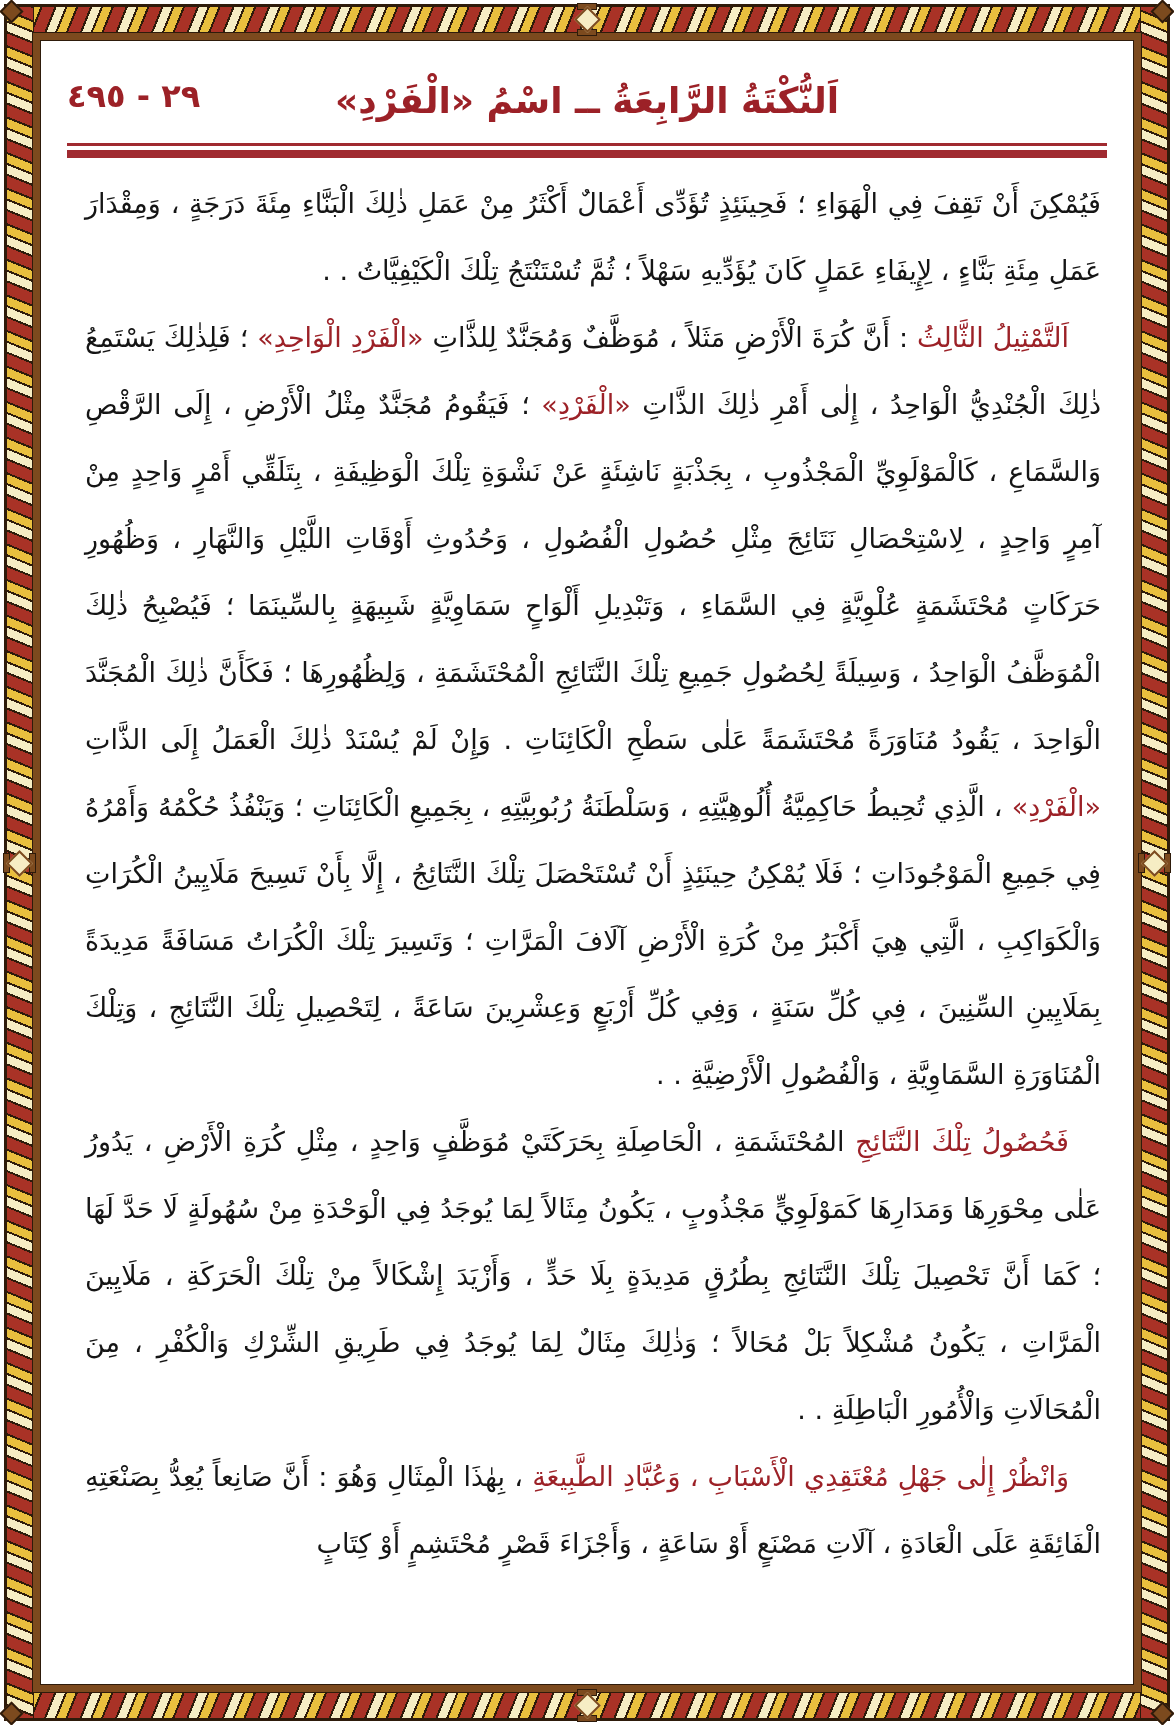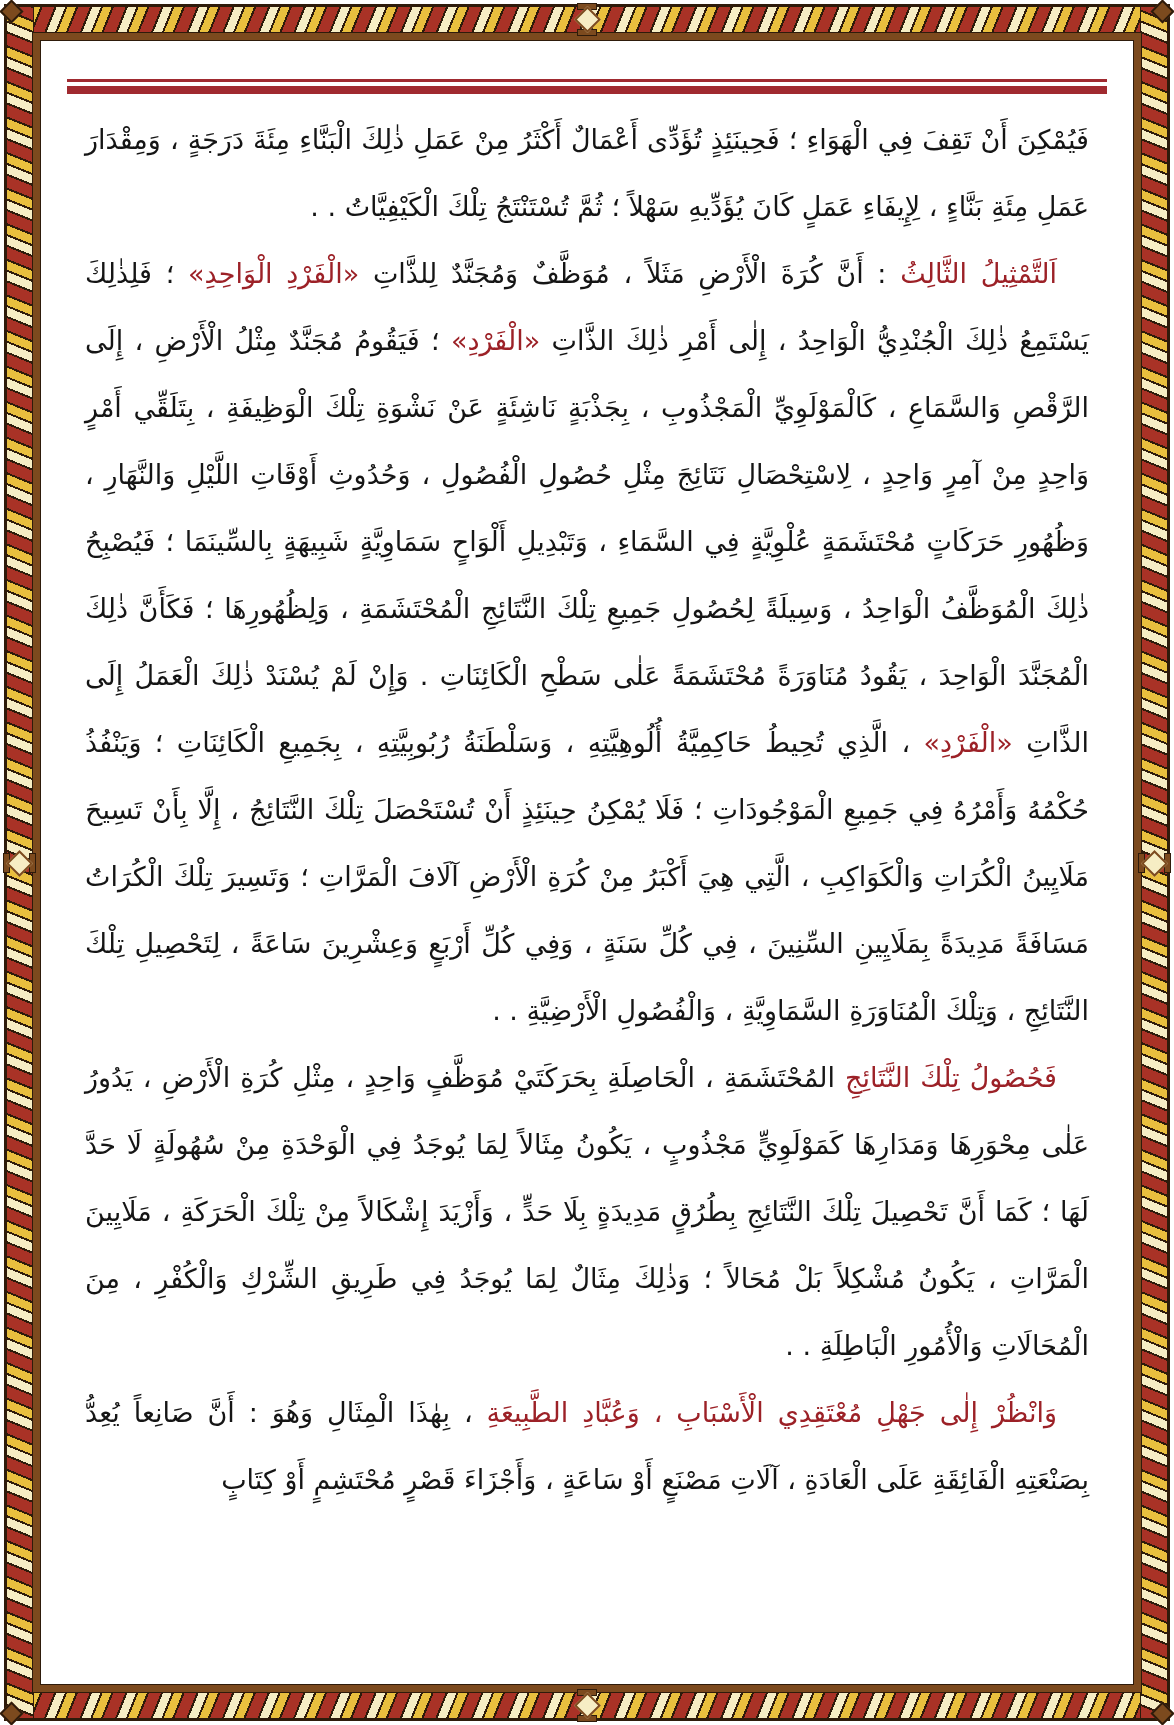--- a/index.html
+++ b/index.html
@@ -108,21 +108,21 @@
     font-size:36px;
     line-height:64px;
     white-space:nowrap;
   }
   .rules{margin:10px 2px 0 2px;}
   .rule-thin{height:3px;background:var(--rule-red);}
   .rule-gap{height:4px;}
   .rule-thick{height:8px;background:var(--rule-red);}
 
   .body-text{
-    margin:12px 20px 0 20px;
+    margin:12px 8px 0 20px;
     color:var(--text-black);
     font-size:27px;
     line-height:67px;
     text-align:justify;
   }
   .body-text p{margin:0;padding:0;}
   .body-text p.indent{text-indent:32px;}
   .body-text .red{color:var(--accent-red);font-weight:normal;}
 </style>
 </head>
@@ -149,20 +149,24 @@
   <div class="tab tab-h tab-b2"></div>
   <div class="mid-diamond mid-bottom"></div>
   <div class="tab tab-v tab-l1"></div>
   <div class="tab tab-v tab-l2"></div>
   <div class="mid-diamond mid-left"></div>
   <div class="tab tab-v tab-r1"></div>
   <div class="tab tab-v tab-r2"></div>
   <div class="mid-diamond mid-right"></div>
 
   <div class="content">
+    <div class="header">
+      <div class="page-num">٢٩ - ٤٩٥</div>
+      <div class="page-title">اَلنُّكْتَةُ الرَّابِعَةُ ــ اسْمُ «الْفَرْدِ»</div>
+    </div>
     <div class="rules">
       <div class="rule-thin"></div>
       <div class="rule-gap"></div>
       <div class="rule-thick"></div>
     </div>
     <div class="body-text">
         <p class=""><span>فَيُمْكِنَ أَنْ تَقِفَ فِي الْهَوَاءِ ؛ فَحِينَئِذٍ تُؤَدِّى أَعْمَالٌ أَكْثَرُ مِنْ عَمَلِ ذٰلِكَ الْبَنَّاءِ مِئَةَ دَرَجَةٍ ، وَمِقْدَارَ عَمَلِ مِئَةِ بَنَّاءٍ ، لِإِيفَاءِ عَمَلٍ كَانَ يُؤَدِّيهِ سَهْلاً ؛ ثُمَّ تُسْتَنْتَجُ تِلْكَ الْكَيْفِيَّاتُ . .</span></p>
         <p class="indent"><span class="red">اَلتَّمْثِيلُ الثَّالِثُ</span><span> : أَنَّ كُرَةَ الْأَرْضِ مَثَلاً ، مُوَظَّفٌ وَمُجَنَّدٌ لِلذَّاتِ </span><span class="red">«الْفَرْدِ الْوَاحِدِ»</span><span> ؛ فَلِذٰلِكَ يَسْتَمِعُ ذٰلِكَ الْجُنْدِيُّ الْوَاحِدُ ، إِلٰى أَمْرِ ذٰلِكَ الذَّاتِ </span><span class="red">«الْفَرْدِ»</span><span> ؛ فَيَقُومُ مُجَنَّدٌ مِثْلُ الْأَرْضِ ، إِلَى الرَّقْصِ وَالسَّمَاعِ ، كَالْمَوْلَوِيِّ الْمَجْذُوبِ ، بِجَذْبَةٍ نَاشِئَةٍ عَنْ نَشْوَةِ تِلْكَ الْوَظِيفَةِ ، بِتَلَقِّي أَمْرٍ وَاحِدٍ مِنْ آمِرٍ وَاحِدٍ ، لِاسْتِحْصَالِ نَتَائِجَ مِثْلِ حُصُولِ الْفُصُولِ ، وَحُدُوثِ أَوْقَاتِ اللَّيْلِ وَالنَّهَارِ ، وَظُهُورِ حَرَكَاتٍ مُحْتَشَمَةٍ عُلْوِيَّةٍ فِي السَّمَاءِ ، وَتَبْدِيلِ أَلْوَاحٍ سَمَاوِيَّةٍ شَبِيهَةٍ بِالسِّينَمَا ؛ فَيُصْبِحُ ذٰلِكَ الْمُوَظَّفُ الْوَاحِدُ ، وَسِيلَةً لِحُصُولِ جَمِيعِ تِلْكَ النَّتَائِجِ الْمُحْتَشَمَةِ ، وَلِظُهُورِهَا ؛ فَكَأَنَّ ذٰلِكَ الْمُجَنَّدَ الْوَاحِدَ ، يَقُودُ مُنَاوَرَةً مُحْتَشَمَةً عَلٰى سَطْحِ الْكَائِنَاتِ . وَإِنْ لَمْ يُسْنَدْ ذٰلِكَ الْعَمَلُ إِلَى الذَّاتِ </span><span class="red">«الْفَرْدِ»</span><span> ، الَّذِي تُحِيطُ حَاكِمِيَّةُ أُلُوهِيَّتِهِ ، وَسَلْطَنَةُ رُبُوبِيَّتِهِ ، بِجَمِيعِ الْكَائِنَاتِ ؛ وَيَنْفُذُ حُكْمُهُ وَأَمْرُهُ فِي جَمِيعِ الْمَوْجُودَاتِ ؛ فَلَا يُمْكِنُ حِينَئِذٍ أَنْ تُسْتَحْصَلَ تِلْكَ النَّتَائِجُ ، إِلَّا بِأَنْ تَسِيحَ مَلَايِينُ الْكُرَاتِ وَالْكَوَاكِبِ ، الَّتِي هِيَ أَكْبَرُ مِنْ كُرَةِ الْأَرْضِ آلَافَ الْمَرَّاتِ ؛ وَتَسِيرَ تِلْكَ الْكُرَاتُ مَسَافَةً مَدِيدَةً بِمَلَايِينِ السِّنِينَ ، فِي كُلِّ سَنَةٍ ، وَفِي كُلِّ أَرْبَعٍ وَعِشْرِينَ سَاعَةً ، لِتَحْصِيلِ تِلْكَ النَّتَائِجِ ، وَتِلْكَ الْمُنَاوَرَةِ السَّمَاوِيَّةِ ، وَالْفُصُولِ الْأَرْضِيَّةِ . .</span></p>
         <p class="indent"><span class="red">فَحُصُولُ تِلْكَ النَّتَائِجِ</span><span> المُحْتَشَمَةِ ، الْحَاصِلَةِ بِحَرَكَتَيْ مُوَظَّفٍ وَاحِدٍ ، مِثْلِ كُرَةِ الْأَرْضِ ، يَدُورُ عَلٰى مِحْوَرِهَا وَمَدَارِهَا كَمَوْلَوِيٍّ مَجْذُوبٍ ، يَكُونُ مِثَالاً لِمَا يُوجَدُ فِي الْوَحْدَةِ مِنْ سُهُولَةٍ لَا حَدَّ لَهَا ؛ كَمَا أَنَّ تَحْصِيلَ تِلْكَ النَّتَائِجِ بِطُرُقٍ مَدِيدَةٍ بِلَا حَدٍّ ، وَأَزْيَدَ إِشْكَالاً مِنْ تِلْكَ الْحَرَكَةِ ، مَلَايِينَ الْمَرَّاتِ ، يَكُونُ مُشْكِلاً بَلْ مُحَالاً ؛ وَذٰلِكَ مِثَالٌ لِمَا يُوجَدُ فِي طَرِيقِ الشِّرْكِ وَالْكُفْرِ ، مِنَ الْمُحَالَاتِ وَالْأُمُورِ الْبَاطِلَةِ . .</span></p>
         <p class="indent"><span class="red">وَانْظُرْ إِلٰى جَهْلِ مُعْتَقِدِي الْأَسْبَابِ ، وَعُبَّادِ الطَّبِيعَةِ</span><span> ، بِهٰذَا الْمِثَالِ وَهُوَ : أَنَّ صَانِعاً يُعِدُّ بِصَنْعَتِهِ الْفَائِقَةِ عَلَى الْعَادَةِ ، آلَاتِ مَصْنَعٍ أَوْ سَاعَةٍ ، وَأَجْزَاءَ قَصْرٍ مُحْتَشِمٍ أَوْ كِتَابٍ</span></p>

